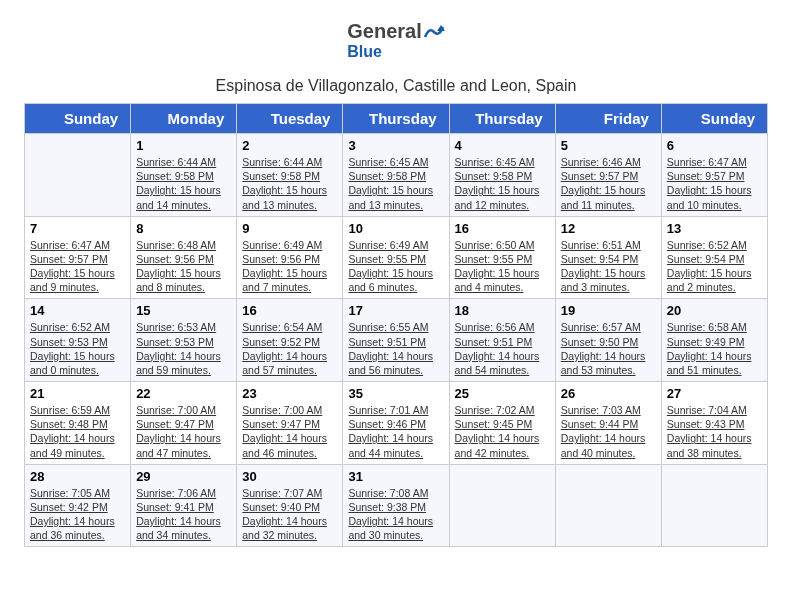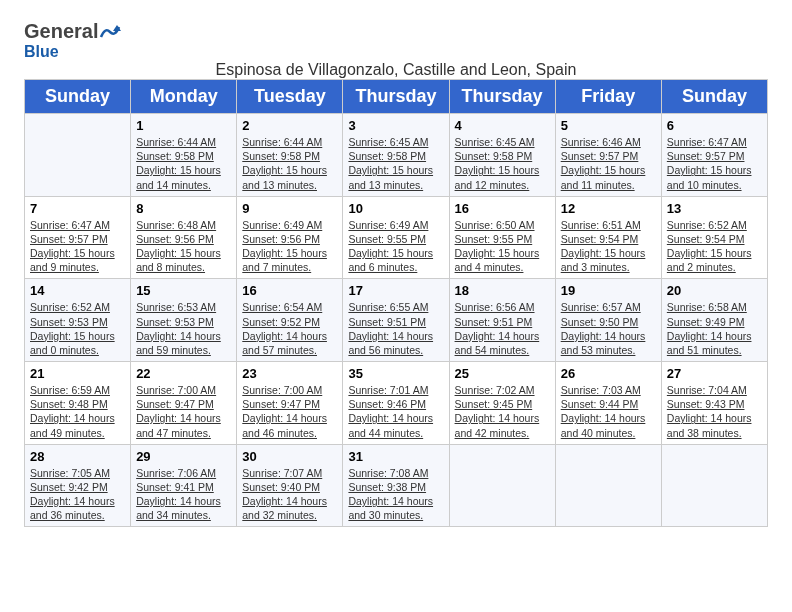--- a/index.html
+++ b/index.html
@@ -7,48 +7,47 @@
       font-family: Arial, sans-serif;
       background: #fff;
       width: 792px;
       min-height: 612px;
       padding: 20px 24px 20px 24px;
     }
     .header-row {
       display: flex;
       justify-content: center;
       align-items: flex-start;
-      margin-bottom: 0;
-      flex-direction: column;
+      margin-bottom: 16px;
     }
     .month-title {
       font-size: 42px;
       font-weight: bold;
       color: #333;
       text-align: right;
       line-height: 1;
     }
     .location-title {
       text-align: center;
       font-size: 16px;
       color: #333;
-      margin-bottom: 0;
+      margin-bottom: 8px;
       font-weight: normal;
     }
     table {
       width: 100%;
       border-collapse: collapse;
       font-size: 11px;
     }
     thead tr th {
       background-color: #3366cc;
       color: #fff;
-      text-align: center;
-      padding: 6px 6px;
-      font-size: 18px;
+      text-align: right;
+      padding: 6px 12px;
+      font-size: 15px;
       font-weight: bold;
       border: 1px solid #ccc;
     }
     tbody tr td {
       border: 1px solid #ccc;
       vertical-align: top;
       padding: 4px 5px;
       min-height: 70px;
       width: 14.28%;
     }

